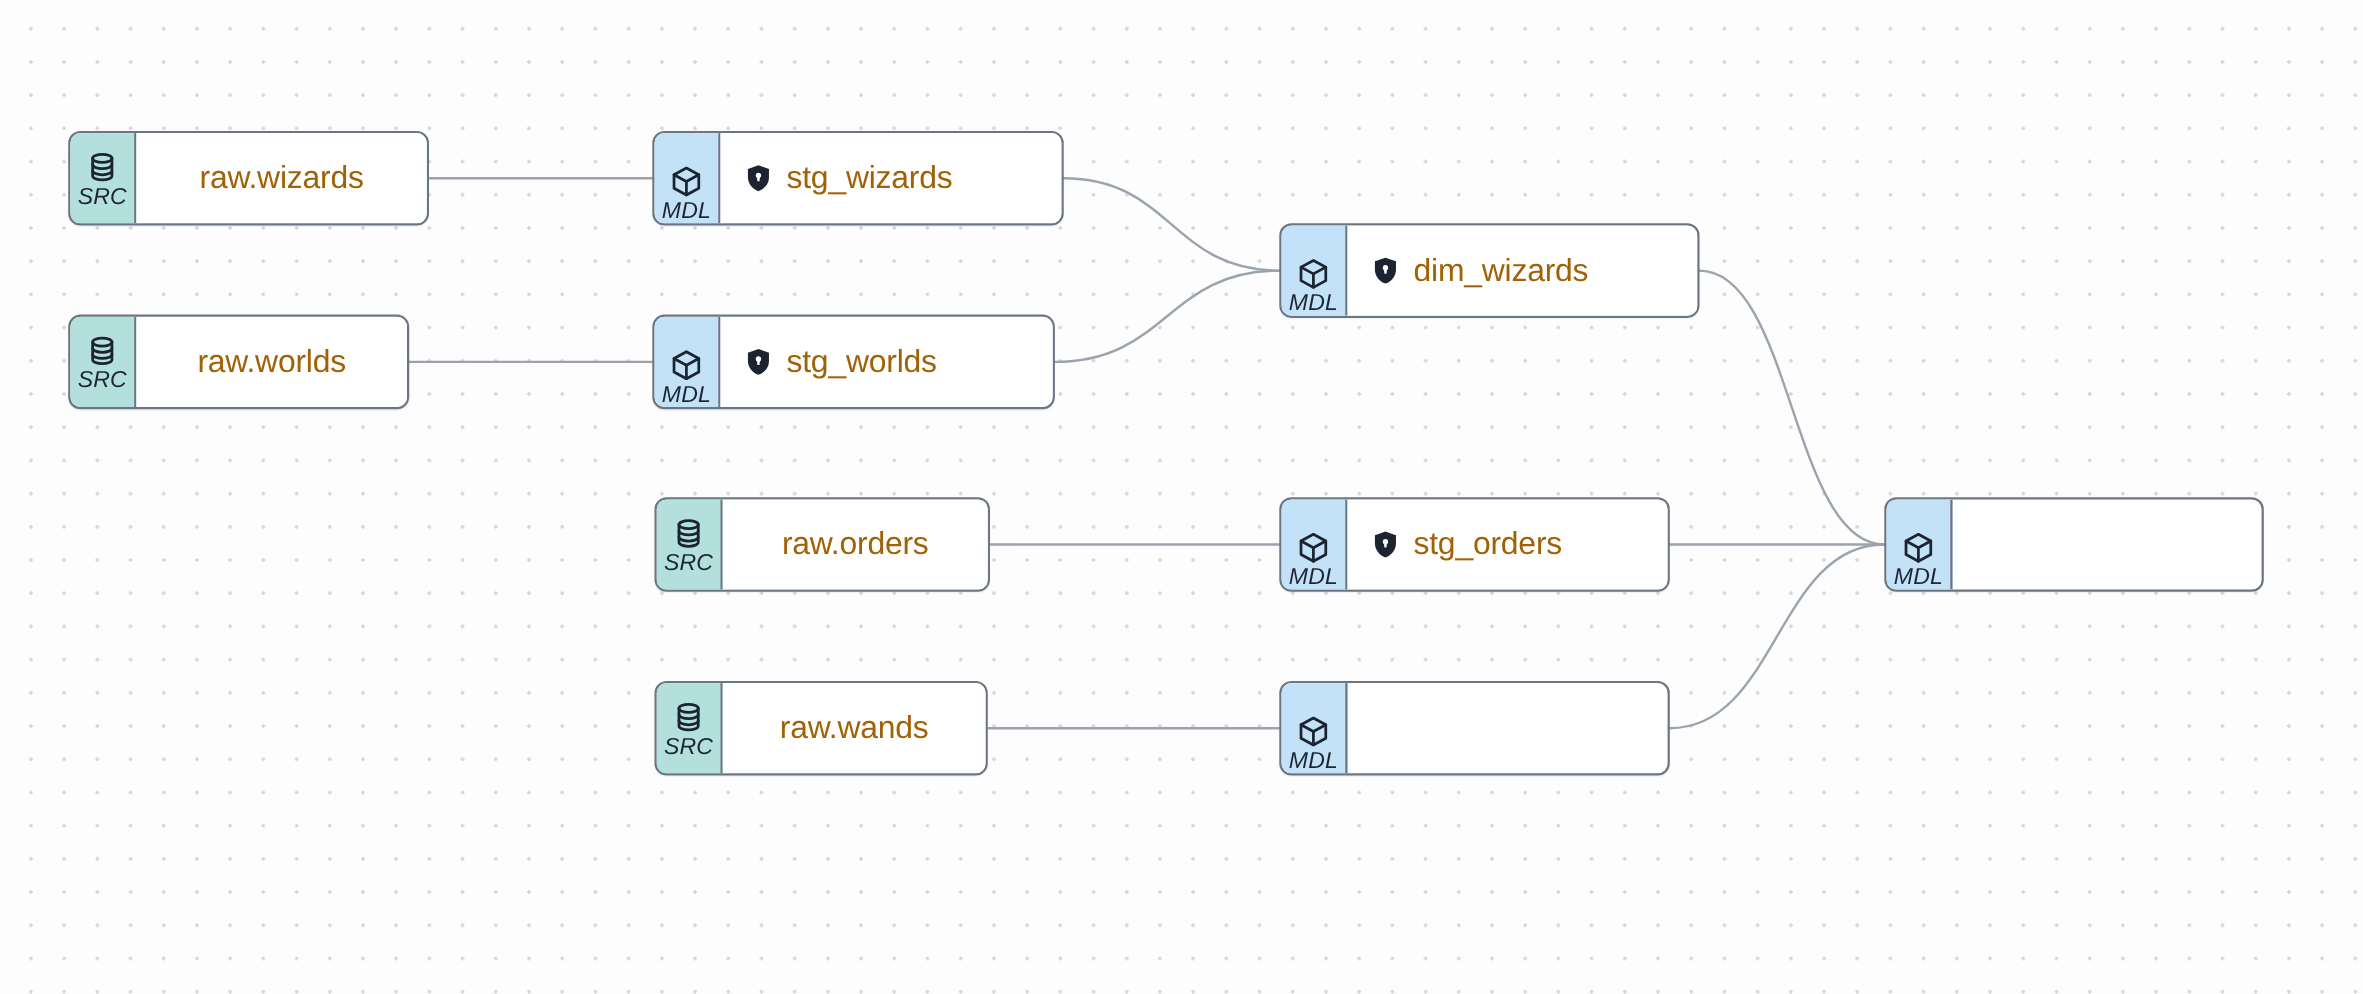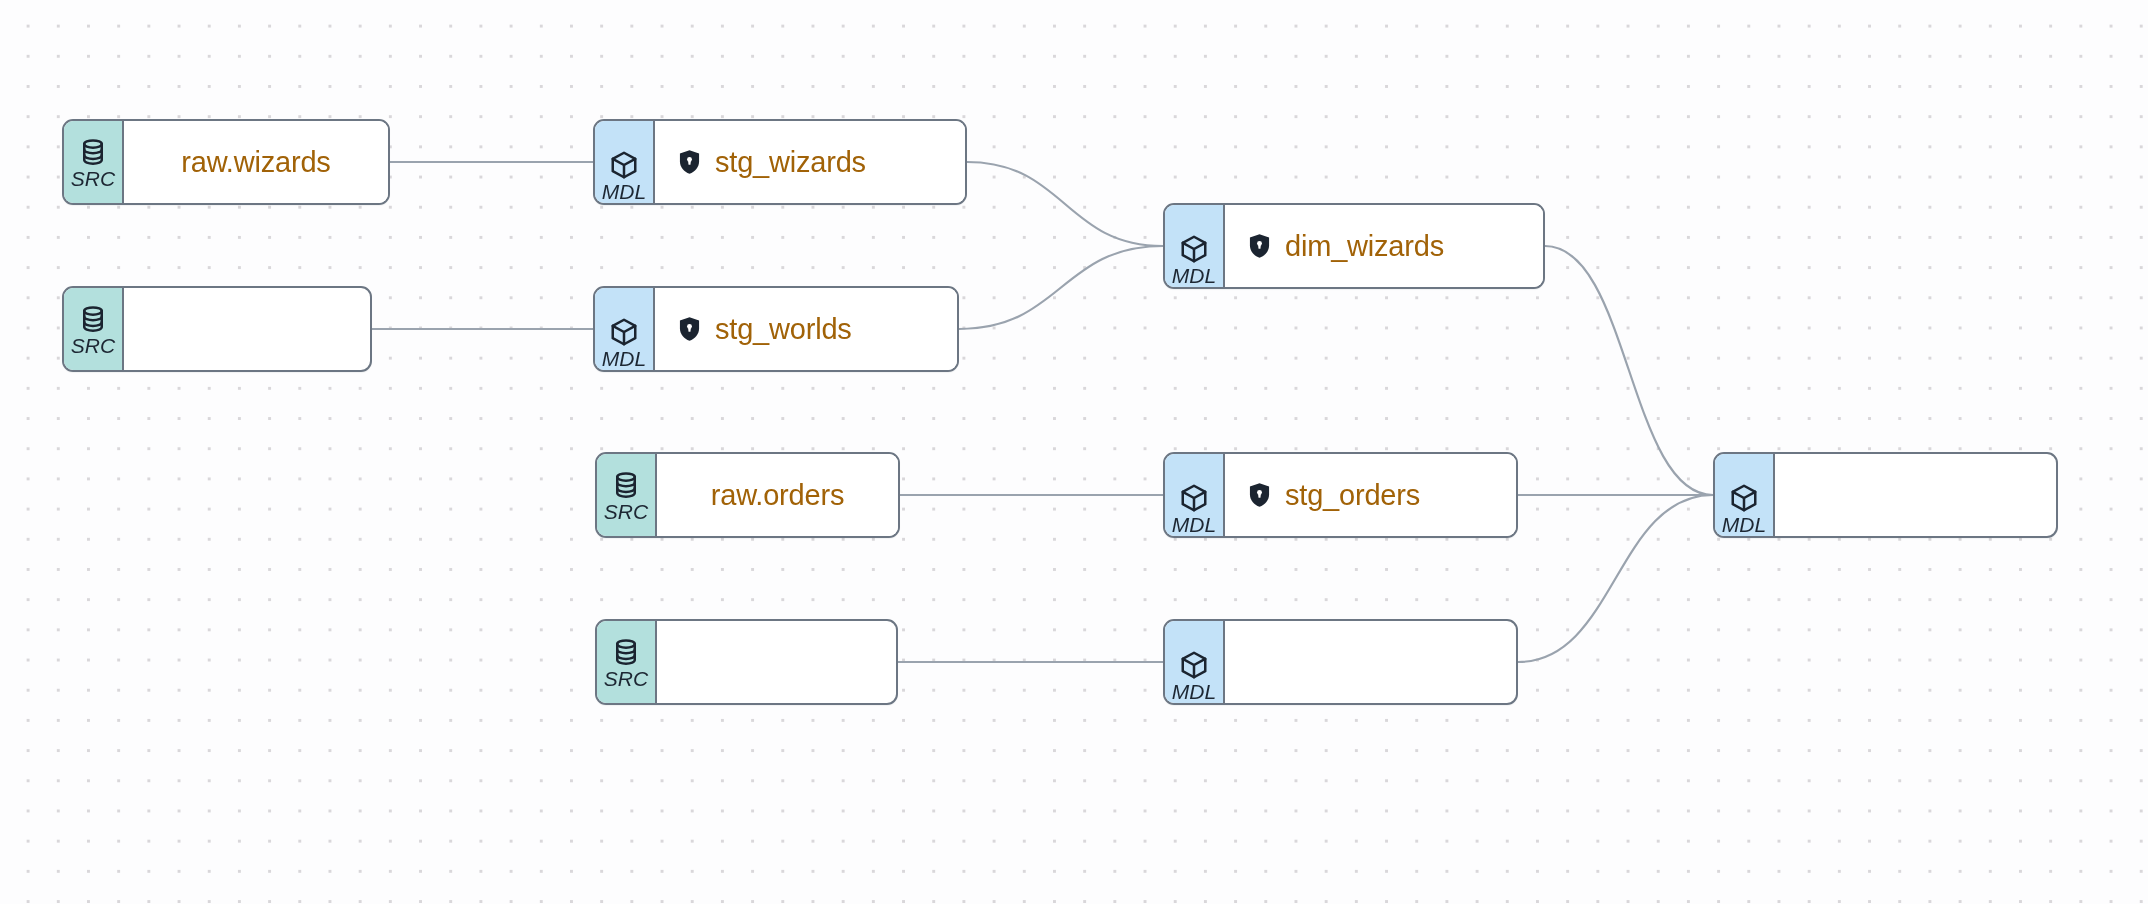--- a/index.html
+++ b/index.html
@@ -143,20 +143,23 @@
       <div class="node src" style="left: 62px; top: 286px; width: 310px; height: 86px;">
         <div class="node-badge">
           <span class="badge-icon"><svg viewBox="0 0 24 24" width="30" height="30" fill="none" stroke="#1b2430" stroke-width="2" stroke-linecap="round" stroke-linejoin="round">
               <ellipse cx="12" cy="5.6" rx="7" ry="2.9"></ellipse>
               <path d="M5 5.6v12.8c0 1.6 3.1 2.9 7 2.9s7-1.3 7-2.9V5.6"></path>
               <path d="M5 10.1c0 1.6 3.1 2.9 7 2.9s7-1.3 7-2.9"></path>
               <path d="M5 14.6c0 1.6 3.1 2.9 7 2.9s7-1.3 7-2.9"></path>
             </svg></span>
           <span class="badge-text">SRC</span>
         </div>
+        <div class="node-body">
+          <span class="node-label">raw.worlds</span>
+        </div>
       </div>
       <div class="node src" style="left: 595px; top: 452px; width: 305px; height: 86px;">
         <div class="node-badge">
           <span class="badge-icon"><svg viewBox="0 0 24 24" width="30" height="30" fill="none" stroke="#1b2430" stroke-width="2" stroke-linecap="round" stroke-linejoin="round">
               <ellipse cx="12" cy="5.6" rx="7" ry="2.9"></ellipse>
               <path d="M5 5.6v12.8c0 1.6 3.1 2.9 7 2.9s7-1.3 7-2.9V5.6"></path>
               <path d="M5 10.1c0 1.6 3.1 2.9 7 2.9s7-1.3 7-2.9"></path>
               <path d="M5 14.6c0 1.6 3.1 2.9 7 2.9s7-1.3 7-2.9"></path>
             </svg></span>
           <span class="badge-text">SRC</span>
@@ -168,20 +171,23 @@
       <div class="node src" style="left: 595px; top: 619px; width: 303px; height: 86px;">
         <div class="node-badge">
           <span class="badge-icon"><svg viewBox="0 0 24 24" width="30" height="30" fill="none" stroke="#1b2430" stroke-width="2" stroke-linecap="round" stroke-linejoin="round">
               <ellipse cx="12" cy="5.6" rx="7" ry="2.9"></ellipse>
               <path d="M5 5.6v12.8c0 1.6 3.1 2.9 7 2.9s7-1.3 7-2.9V5.6"></path>
               <path d="M5 10.1c0 1.6 3.1 2.9 7 2.9s7-1.3 7-2.9"></path>
               <path d="M5 14.6c0 1.6 3.1 2.9 7 2.9s7-1.3 7-2.9"></path>
             </svg></span>
           <span class="badge-text">SRC</span>
         </div>
+        <div class="node-body">
+          <span class="node-label">raw.wands</span>
+        </div>
       </div>
       <div class="node mdl" style="left: 593px; top: 119px; width: 374px; height: 86px;">
         <div class="node-badge">
           <span class="badge-icon"><svg viewBox="0 0 24 24" width="30" height="30" fill="none" stroke="#1b2430" stroke-width="2" stroke-linecap="round" stroke-linejoin="round">
               <path d="M12 2.2 21 7.1v9.8L12 21.8 3 16.9V7.1z"></path>
               <path d="M3 7.1 12 12l9-4.9"></path>
               <path d="M12 12v9.8"></path>
             </svg></span>
           <span class="badge-text">MDL</span>
         </div>

